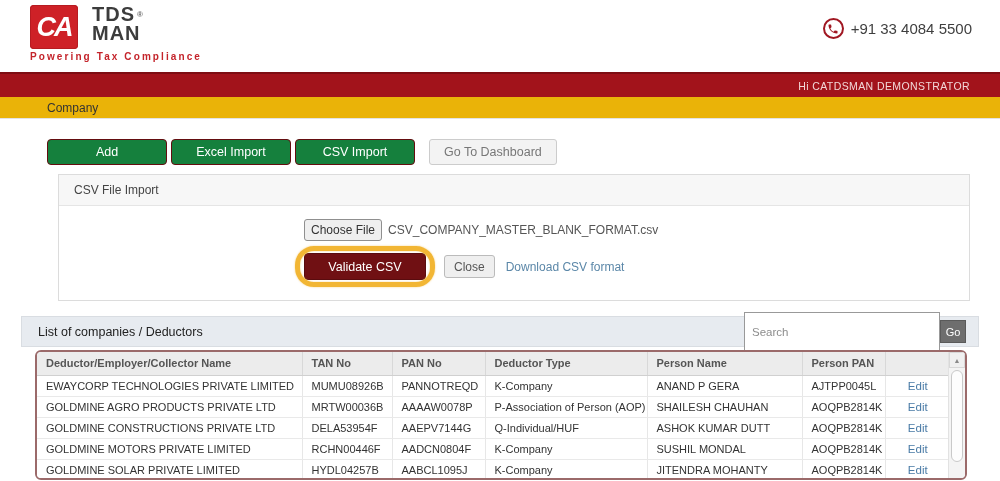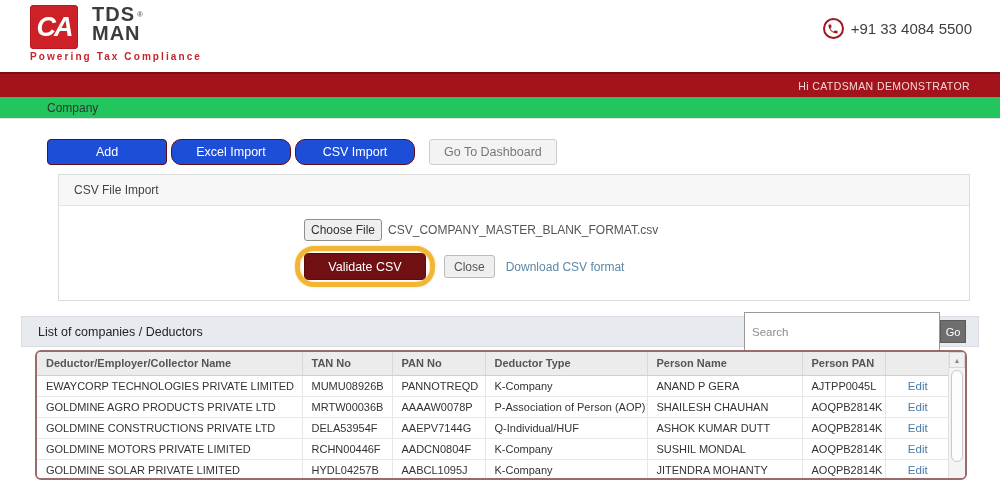--- a/index.html
+++ b/index.html
@@ -29,28 +29,28 @@
   .my-account { color:#666; cursor:pointer; }
   .caret { color:#333; font-size:10px; }
 
   
   .nav { height:25px; background:#a2131b; border-top:2px solid #7e0d13; display:flex; align-items:center; }
   .nav-items { display:flex; gap:29px; padding-left:47px; }
   .nav-item { color:#fff; font-size:13px; cursor:pointer; white-space:nowrap; }
   .nav-greet { margin-left:auto; padding-right:30px; color:#f2d8d8; font-size:10.5px; letter-spacing:0.4px; }
 
   
-  .crumb-bar { height:22px; background:#22c55e; border-bottom:1px solid #e3e3e4; display:flex; align-items:center; }
+  .crumb-bar { height:22px; background:#eab308; border-bottom:1px solid #e3e3e4; display:flex; align-items:center; }
   .crumb { padding-left:47px; font-size:12px; color:#333; }
 
   
   .toolbar { margin:20px 0 0 47px; display:flex; align-items:center; }
-  .btn-maroon { width:120px; height:26px; background:#1d4ed8; color:#fff; border:1px solid #640d10; border-radius:4px;
+  .btn-maroon { width:120px; height:26px; background:#15803d; color:#fff; border:1px solid #640d10; border-radius:4px;
                 font-size:12.5px; font-family:"Liberation Sans",sans-serif; cursor:pointer; }
-  .btn-maroon + .btn-maroon { margin-left:4px;border-radius:10px; }
+  .btn-maroon + .btn-maroon { margin-left:4px; }
   .btn-dashboard { margin-left:14px; height:26px; padding:0 14px; background:#f3f3f3; color:#777; border:1px solid #ccc;
                    border-radius:3px; font-size:12.5px; font-family:"Liberation Sans",sans-serif; cursor:pointer; }
 
   
   .csv-panel { margin:9px 0 0 58px; width:912px; border:1px solid #dcdcdc; background:#fff; }
   .csv-head { height:31px; background:#f7f7f7; border-bottom:1px solid #e5e5e5; display:flex; align-items:center;
               padding-left:15px; font-size:12px; color:#444; }
   .csv-body { padding:13px 0 20px 245px; }
   .file-row { display:flex; align-items:center; }
   .choose-file { height:22px; padding:0 6px; background:#efefef; border:1px solid #8f8f8f; border-radius:3px;

